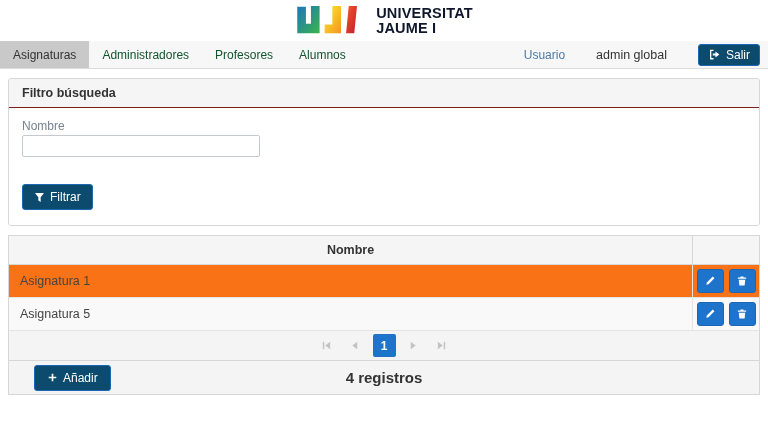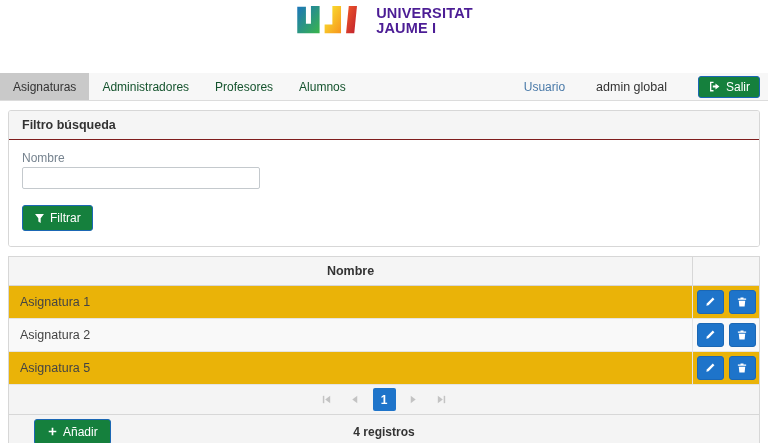--- a/index.html
+++ b/index.html
@@ -15,35 +15,34 @@
   
   .logo-bar {
     height: 41px;
     display: flex;
     align-items: center;
     justify-content: center;
     gap: 9px;
   }
   .uji-icon { width: 72px; height: 31px; display: block; }
   .logo-text {
-    color: #4c1d95;
+    color: #0f172a;
     font-weight: bold;
     font-size: 14.5px;
     line-height: 15px;
     letter-spacing: 0.2px;
   }
   
   .navbar {
     height: 28px;
     background: #f7f7f7;
     border-bottom: 1px solid #dcdcdc;
     display: flex;
     align-items: stretch;
     font-size: 12px;
-    margin-top: 32px;
   }
   .nav-tab {
     display: flex;
     align-items: center;
     padding: 0 13px;
     color: #14532d;
     cursor: pointer;
     white-space: nowrap;
   }
   .nav-tab.active { background: #c9c9c9; color: #333; }
@@ -51,21 +50,21 @@
   .nav-user {
     display: flex;
     align-items: center;
     gap: 31px;
     padding-right: 8px;
   }
   .user-label { color: #4a7aa9; }
   .user-name { color: #333; font-size: 12.5px; }
   
   .btn {
-    background: #15803d;
+    background: #0c4a6e;
     color: #fff;
     border: 1px solid #1b67b4;
     border-radius: 3px;
     font-size: 12px;
     font-family: inherit;
     display: inline-flex;
     align-items: center;
     gap: 5px;
     cursor: pointer;
   }
@@ -89,41 +88,41 @@
   .text-input {
     width: 238px;
     height: 22px;
     border: 1px solid #c4c9cd;
     border-radius: 2px;
     padding: 0 6px;
     font-family: inherit;
     font-size: 12px;
     display: block;
   }
-  .btn-filtrar { margin-top: 16px; padding: 5px 11px; }
+  .btn-filtrar { margin-top: 27px; padding: 5px 11px; }
   
   .datatable {
     margin: 0 8px;
     border: 1px solid #d7d7d7;
     font-size: 12.5px;
     background: #fff;
   }
   .thead {
     display: flex;
     background: #f5f5f5;
     border-bottom: 1px solid #d7d7d7;
     font-weight: bold;
   }
   .th-name { flex: 1; text-align: center; padding: 7px 0; border-right: 1px solid #d7d7d7; }
   .th-actions { width: 66px; }
   .tbody .trow {
     display: flex;
     align-items: center;
     border-bottom: 1px solid #e4e4e4;
-    background: #eab308;
+    background: #f97316;
   }
   .tbody .trow:nth-child(even) { background: #f9f9f9; }
   .cell-name { flex: 1; padding: 9px 11px; border-right: 1px solid #e4e4e4; color: #444; }
   .cell-actions { width: 66px; display: flex; justify-content: center; gap: 5px; }
   .icon-btn {
     width: 27px; height: 24px;
     border-radius: 3px;
     background: #1e74ca;
     border: 1px solid #1b67b4;
     display: flex; align-items: center; justify-content: center;
@@ -166,21 +165,21 @@
     height: 33px;
     padding: 0 10px;
   }
   .btn-anadir { padding: 5px 12px; position: relative; z-index: 1; margin-left: 15px; }
   .records {
     position: absolute;
     left: 0; right: 0;
     text-align: center;
     font-weight: bold;
     color: #333;
-    font-size: 12px;
+    font-size: 15px;
     pointer-events: none;
   }
 </style>
 </head>
 <body>
 
 <div>
 
   <header class="logo-bar">
     <svg class="uji-icon" viewBox="0 0 76 34" xmlns="http://www.w3.org/2000/svg">
@@ -261,35 +260,20 @@
               </svg>
           </button>
           <button class="icon-btn">
             <svg width="12" height="12" viewBox="0 0 16 16" fill="#ffffff" xmlns="http://www.w3.org/2000/svg">
                 <path d="M6 2h4v1.4h3.5V5h-11V3.4H6zM3.7 6.2h8.6l-.8 7.8H4.5z"></path>
               </svg>
           </button>
         </div>
       </div>
 
-      <div class="trow">
-        <div class="cell-name">Asignatura 2</div>
-        <div class="cell-actions">
-          <button class="icon-btn">
-            <svg width="12" height="12" viewBox="0 0 16 16" fill="#ffffff" xmlns="http://www.w3.org/2000/svg">
-                <path d="M11.7 2.1l2.2 2.2L6 12.2l-2.9.7.7-2.9z"></path>
-              </svg>
-          </button>
-          <button class="icon-btn">
-            <svg width="12" height="12" viewBox="0 0 16 16" fill="#ffffff" xmlns="http://www.w3.org/2000/svg">
-                <path d="M6 2h4v1.4h3.5V5h-11V3.4H6zM3.7 6.2h8.6l-.8 7.8H4.5z"></path>
-              </svg>
-          </button>
-        </div>
-      </div>
 
 
       <div class="trow">
         <div class="cell-name">Asignatura 5</div>
         <div class="cell-actions">
           <button class="icon-btn">
             <svg width="12" height="12" viewBox="0 0 16 16" fill="#ffffff" xmlns="http://www.w3.org/2000/svg">
                 <path d="M11.7 2.1l2.2 2.2L6 12.2l-2.9.7.7-2.9z"></path>
               </svg>
           </button>

